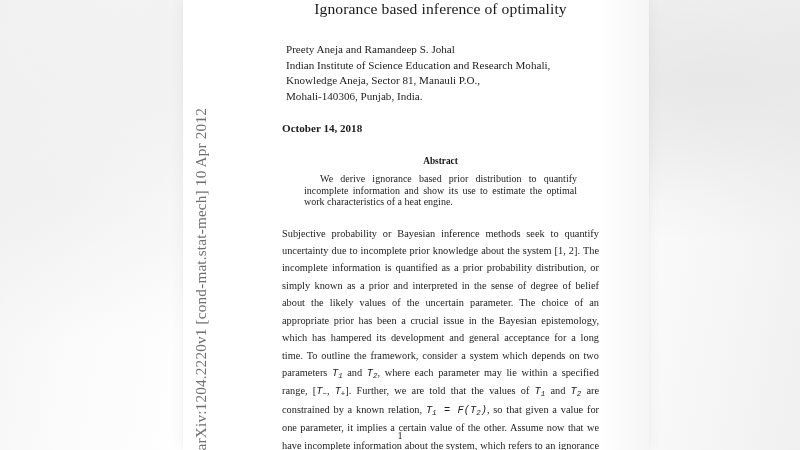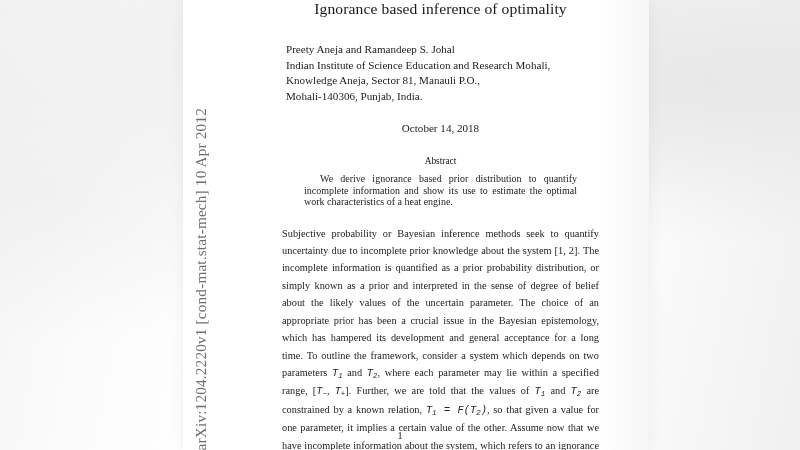--- a/index.html
+++ b/index.html
@@ -105,32 +105,33 @@
     line-height: 15.6px;
     color: #1c1c1c;
   }
   .authors .line { display: block; }
 
   .date {
     margin: 0;
     padding-top: 13px;
     font-size: 11.1px;
     line-height: 15px;
-    text-align: center;
-    color: #1c1c1c;
+    text-align: left;
+    color: #1c1c1c;
+    font-weight: bold;
   }
 
   .abstract-block {
     padding-top: 19px;
   }
   .abstract-heading {
     margin: 0;
     font-size: 9.3px;
     line-height: 12px;
-    font-weight: normal;
+    font-weight: bold;
     text-align: center;
     color: #111111;
   }
   .abstract-body {
     margin: 0;
     padding-top: 6px;
     padding-left: 22px;
     padding-right: 22px;
     font-size: 10px;
     line-height: 11.4px;

